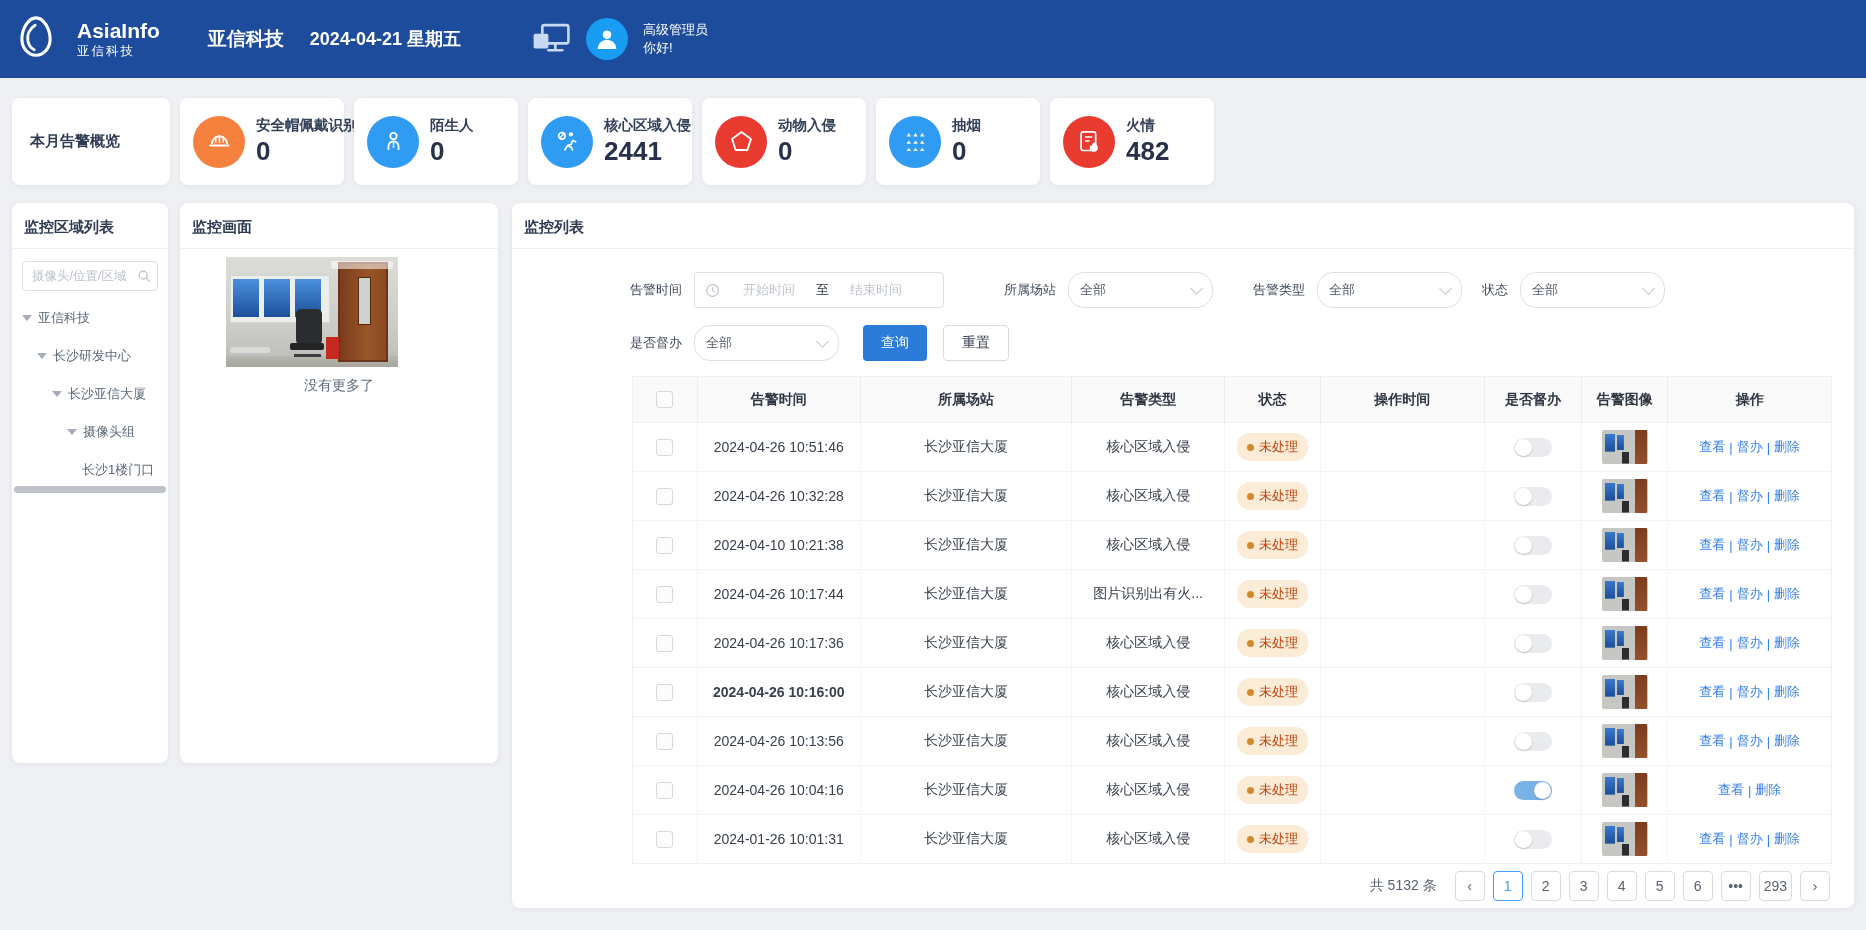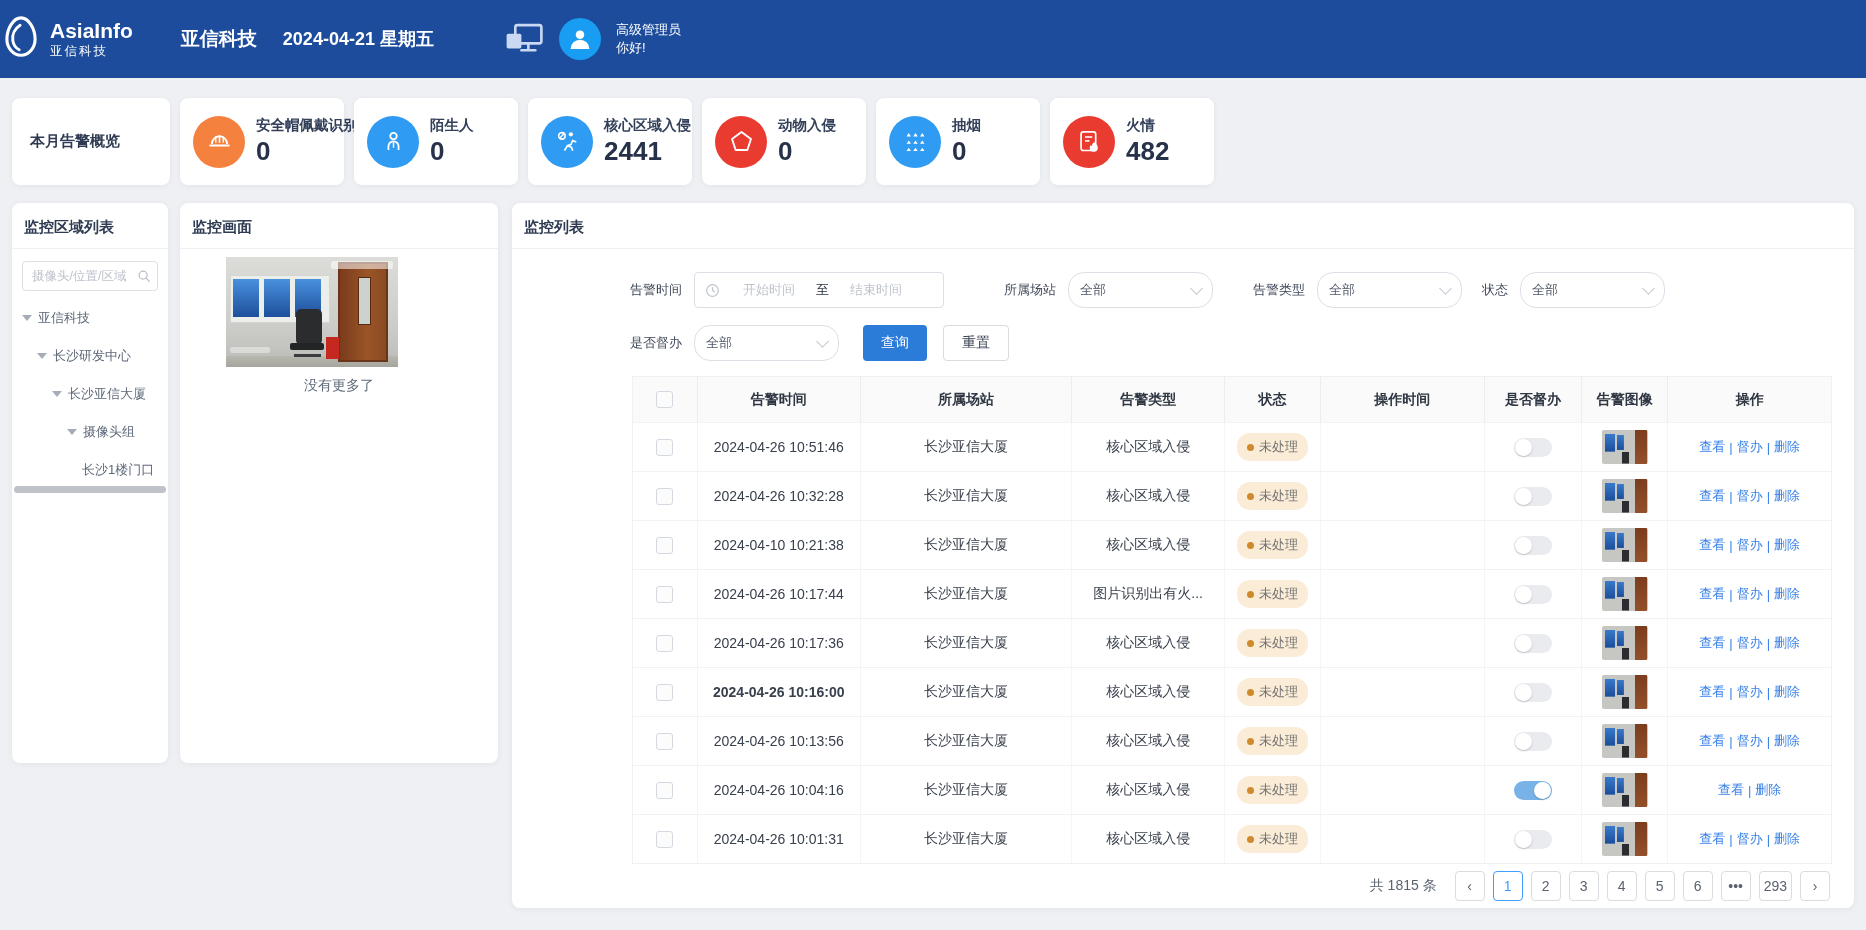--- a/index.html
+++ b/index.html
@@ -3,21 +3,21 @@
 <meta charset="utf-8">
 <style>
   html,body{margin:0;padding:0;}
   body{width:1866px;height:930px;overflow:hidden;background:#eef0f3;
        font-family:"Liberation Sans","DejaVu Sans",sans-serif;color:#2e3b52;}
   .app{position:relative;width:1866px;height:930px;}
 
   
   .navbar{position:absolute;left:0;top:0;width:100%;height:78px;background:#1c4c9b;
           display:flex;align-items:stretch;}
-  .brand{display:flex;align-items:center;gap:9px;padding-left:1px;}
+  .brand{display:flex;align-items:center;gap:21px;padding-left:16px;}
   .brand-text{color:#fff;line-height:1.05;}
   .brand-title{font-size:21px;font-weight:bold;}
   .brand-sub{font-size:12.5px;letter-spacing:2px;margin-top:3px;}
   .company{display:flex;align-items:center;color:#fff;font-size:19px;font-weight:bold;margin-left:48px;}
   .nav-date{display:flex;align-items:center;color:#fff;font-size:18px;font-weight:bold;margin-left:26px;}
   #nav-items{margin-left:auto;display:flex;align-items:stretch;}
   .nav-item{display:flex;align-items:center;padding:0 21px;color:#fff;font-size:17px;font-weight:600;cursor:pointer;}
   .nav-item.active{background:#2d6cc3;}
   .nav-right{display:flex;align-items:center;gap:15px;margin:0 18px 0 70px;}
   .monitor-ic{display:flex;align-items:center;}
@@ -94,21 +94,21 @@
   .table{position:absolute;left:120px;top:173px;width:1200px;box-sizing:border-box;border:1px solid #eef0f2;}
   .thead{display:flex;height:45px;background:#fafafa;}
   .hc{display:flex;align-items:center;justify-content:center;font-size:14px;font-weight:bold;color:#2f3743;
      box-sizing:border-box;border-right:1px solid #ebedf0;}
   .hc:last-child{border-right:none;}
   .trow{display:flex;height:48px;border-top:1px solid #f0f2f4;background:#fff;}
   .tc{display:flex;align-items:center;justify-content:center;font-size:14px;color:#39414d;
      box-sizing:border-box;border-right:1px solid #f4f5f7;overflow:hidden;}
   .tc:last-child{border-right:none;}
   .cb{width:15px;height:15px;border:1px solid #d4d8df;border-radius:3px;background:#fcfcfd;cursor:pointer;}
-  .badge{display:inline-flex;align-items:center;gap:5px;background:#fbecd7;color:#737373;font-size:13px;
+  .badge{display:inline-flex;align-items:center;gap:5px;background:#fbecd7;color:#c2410c;font-size:13px;
      padding:5px 10px;border-radius:13px;white-space:nowrap;}
   .badge i{width:7px;height:7px;border-radius:50%;background:#cf8a2e;}
   .toggle{width:38px;height:19px;border-radius:10px;background:#e9ebee;position:relative;cursor:pointer;}
   .toggle::after{content:"";position:absolute;width:17px;height:17px;border-radius:50%;background:#fff;top:1px;left:1px;
      box-shadow:0 1px 2px rgba(0,0,0,.2);}
   .toggle.on{background:#79b2e6;}
   .toggle.on::after{left:auto;right:1px;}
   .thumb{width:46px;height:34px;border-radius:2px;cursor:pointer;background-color:#c6c7c3;background-repeat:no-repeat;
      background-image:linear-gradient(#7c3d1d,#93502a),linear-gradient(#3a79cc,#1b4e9a),linear-gradient(#3a79cc,#1b4e9a),linear-gradient(#2a2c2e,#2a2c2e);
      background-size:27% 100%,22% 52%,15% 44%,16% 34%;
@@ -582,21 +582,21 @@
             <div class="tc" style="width: 163px;">
               <span class="alink">查看</span>
               <span class="sep"> | </span>
               <span class="alink">删除</span>
             </div>
           </div>
           <div class="trow">
             <div class="tc" style="width: 65px;">
               <span class="cb"></span>
             </div>
-            <div class="tc" style="width: 163px;">2024-04-26 10:01:31</div>
+            <div class="tc" style="width: 163px;">2024-01-26 10:01:31</div>
             <div class="tc" style="width: 212px;">长沙亚信大厦</div>
             <div class="tc" style="width: 153px;">核心区域入侵</div>
             <div class="tc" style="width: 96px;">
               <span class="badge">
                 <i class="dot"></i>
                 <span>未处理</span>
               </span>
             </div>
             <div class="tc" style="width: 164px;"></div>
             <div class="tc" style="width: 98px;">
@@ -610,18 +610,18 @@
               <span class="sep"> | </span>
               <span class="alink">督办</span>
               <span class="sep"> | </span>
               <span class="alink">删除</span>
             </div>
           </div>
         </div>
     </div>
 
     <div class="pagination">
-      <span class="pg-total">共 1815 条</span>
+      <span class="pg-total">共 5132 条</span>
       <div id="pages" style="display:contents"><div class="pg-btn">‹</div><div class="pg-btn active">1</div><div class="pg-btn">2</div><div class="pg-btn">3</div><div class="pg-btn">4</div><div class="pg-btn">5</div><div class="pg-btn">6</div><div class="pg-btn">•••</div><div class="pg-btn">293</div><div class="pg-btn">›</div></div>
     </div>
   </section>
 
 </div>
 
 </body></html>

